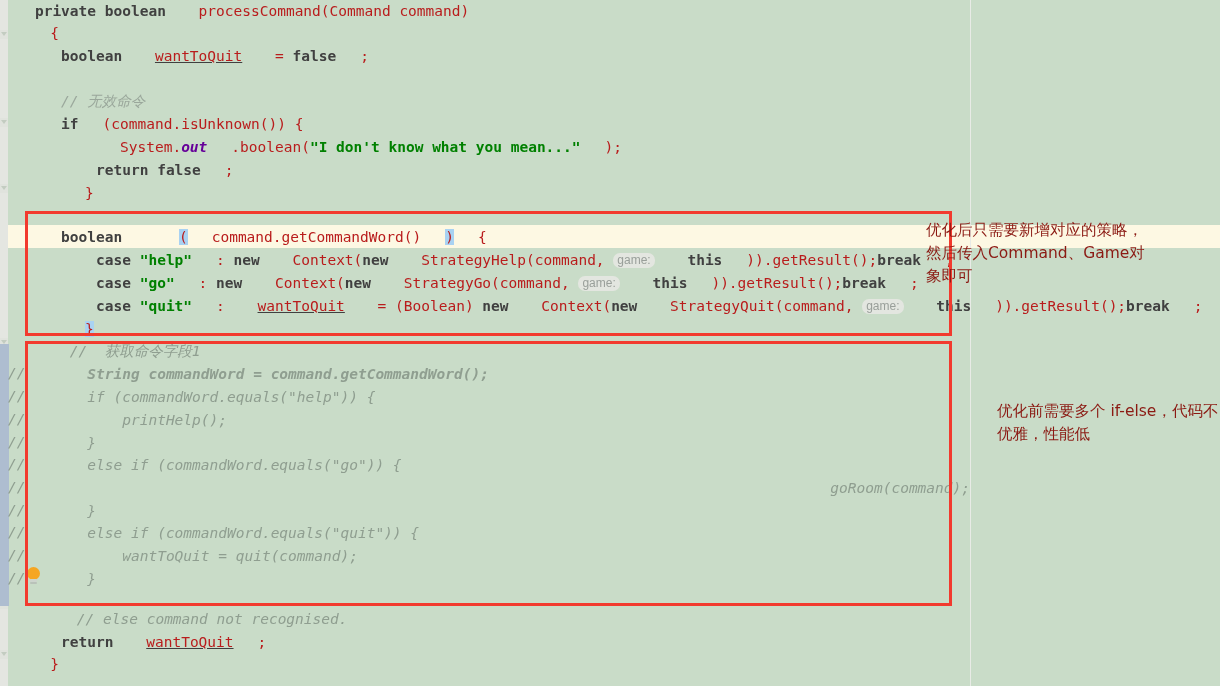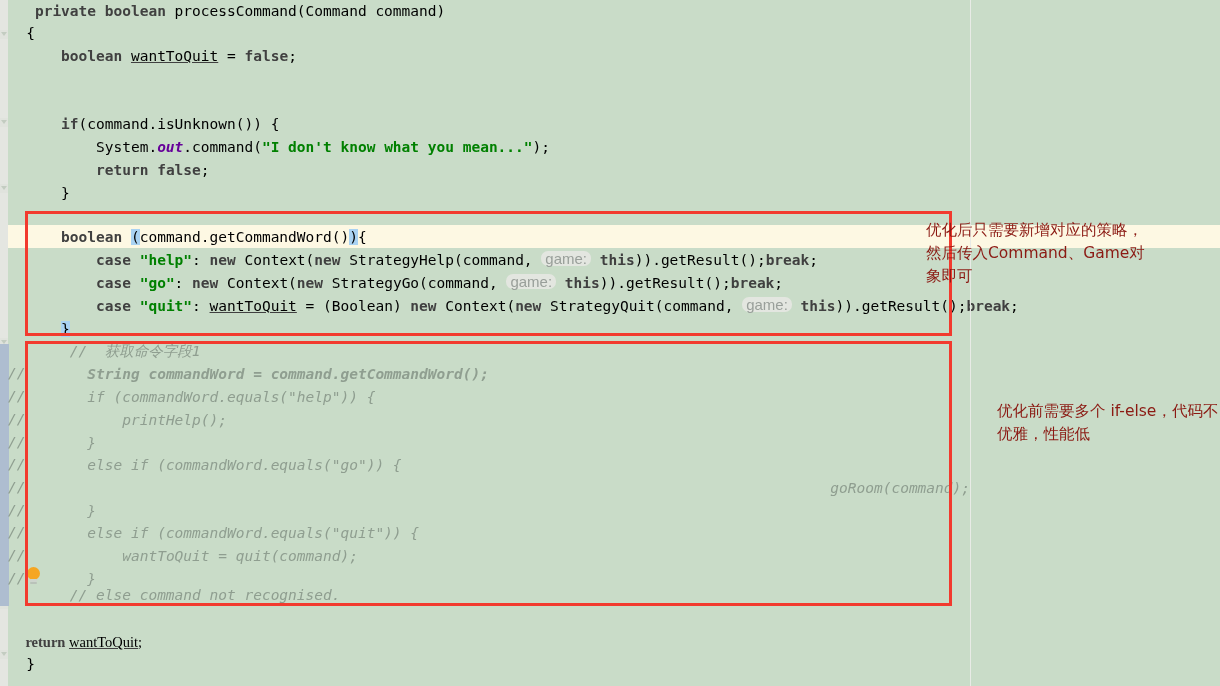--- a/index.html
+++ b/index.html
@@ -52,34 +52,34 @@
   
   .cur-line-band{
     position:absolute;left:0;width:1220px;height:23px;
     background:#fdf8e3;
   }
 
   
   .kw{color:#404040;font-weight:bold;}
   .str{color:#008000;font-weight:bold;}
   .fld{color:#660099;font-style:italic;font-weight:bold;}
-  .plain{color:#000000;}
+  .plain{color:#b91c1c;margin-left:24px;}
   .under{text-decoration:underline;text-decoration-color:#404040;}
   .cmt{color:#9aa79b;font-style:italic;}
   .cmt-dark{color:#8f9e90;font-style:italic;}
   .brace-hl{background:#a9d2f2;}
 
   
   .hint{
     display:inline-block;
     background:#e3e6e0;
     color:#999f9a;
     border-radius:7px;
     padding:0 4px;
-    font-size:15px;
+    font-size:12px;
     font-family:"Liberation Sans",sans-serif;
     line-height:15px;
     position:relative;top:-1px;
   }
 
   
   .slash{
     position:absolute;left:8px;
     font-size:14.5px;line-height:22px;
     color:#8f9e90;font-style:italic;
@@ -142,24 +142,25 @@
   <div class="comment-gutter"></div>
 
   <div class="code-layer">
 
     <div class="line" style="top:0px;"><span class="ind">    </span><span class="kw">private</span> <span class="kw">boolean</span> <span class="plain">processCommand(Command command)</span></div>
 
     <div class="line" style="top:22px;"><span class="ind">   </span><span class="plain">{</span></div>
 
     <div class="line" style="top:45px;"><span class="ind">       </span><span class="kw">boolean</span> <span class="plain under">wantToQuit</span><span class="plain"> = </span><span class="kw">false</span><span class="plain">;</span></div>
 
+    <div class="line" style="top:90px;"><span class="ind">       </span><span class="cmt">// 无效命令</span></div>
 
     <div class="line" style="top:113px;"><span class="ind">       </span><span class="kw">if</span><span class="plain">(command.isUnknown()) {</span></div>
 
-    <div class="line" style="top:136px;"><span class="ind">           </span><span class="plain">System.</span><span class="fld">out</span><span class="plain">.command(</span><span class="str">"I don't know what you mean..."</span><span class="plain">);</span></div>
+    <div class="line" style="top:136px;"><span class="ind">           </span><span class="plain">System.</span><span class="fld">out</span><span class="plain">.boolean(</span><span class="str">"I don't know what you mean..."</span><span class="plain">);</span></div>
 
     <div class="line" style="top:159px;"><span class="ind">           </span><span class="kw">return</span> <span class="kw">false</span><span class="plain">;</span></div>
 
     <div class="line" style="top:182px;"><span class="ind">       </span><span class="plain">}</span></div>
 
     <div class="line" style="top:226px;"><span class="ind">       </span><span class="kw">boolean</span><span class="plain"> </span><span class="plain brace-hl">(</span><span class="plain">command.getCommandWord()</span><span class="plain brace-hl">)</span><span class="plain">{</span></div>
 
     <div class="line" style="top:249px;"><span class="ind">           </span><span class="kw">case</span> <span class="str">"help"</span><span class="plain">: </span><span class="kw">new</span><span class="plain"> Context(</span><span class="kw">new</span><span class="plain"> StrategyHelp(command, </span><span class="hint">game:</span><span class="plain"> </span><span class="kw">this</span><span class="plain">)).getResult();</span><span class="kw">break</span><span class="plain">;</span></div>
 
     <div class="line" style="top:272px;"><span class="ind">           </span><span class="kw">case</span> <span class="str">"go"</span><span class="plain">: </span><span class="kw">new</span><span class="plain"> Context(</span><span class="kw">new</span><span class="plain"> StrategyGo(command, </span><span class="hint">game:</span><span class="plain"> </span><span class="kw">this</span><span class="plain">)).getResult();</span><span class="kw">break</span><span class="plain">;</span></div>
@@ -173,34 +174,34 @@
     <div class="line" style="top:363px;font-weight:bold;"><span class="ind">          </span><span class="cmt-dark">String commandWord = command.getCommandWord();</span></div>
     <div class="line" style="top:386px;"><span class="ind">          </span><span class="cmt-dark">if (commandWord.equals("help")) {</span></div>
     <div class="line" style="top:409px;"><span class="ind">          </span><span class="cmt-dark">    printHelp();</span></div>
     <div class="line" style="top:432px;"><span class="ind">          </span><span class="cmt-dark">}</span></div>
     <div class="line" style="top:454px;"><span class="ind">          </span><span class="cmt-dark">else if (commandWord.equals("go")) {</span></div>
     <div class="line" style="top:477px;text-align:right;"><span class="ind">          </span><span class="cmt-dark">    goRoom(command);</span></div>
     <div class="line" style="top:500px;"><span class="ind">          </span><span class="cmt-dark">}</span></div>
     <div class="line" style="top:522px;"><span class="ind">          </span><span class="cmt-dark">else if (commandWord.equals("quit")) {</span></div>
     <div class="line" style="top:545px;"><span class="ind">          </span><span class="cmt-dark">    wantToQuit = quit(command);</span></div>
     <div class="line" style="top:568px;"><span class="ind">          </span><span class="cmt-dark">}</span></div>
-    <div class="line" style="top:584px;"><span class="ind">        </span><span class="cmt-dark">// else command not recognised.</span></div>
+    <div class="line" style="top:608px;padding-left:7px;"><span class="ind">        </span><span class="cmt-dark">// else command not recognised.</span></div>
 
     <div class="slash" style="top:362px;">//</div>
     <div class="slash" style="top:385px;">//</div>
     <div class="slash" style="top:408px;">//</div>
     <div class="slash" style="top:431px;">//</div>
     <div class="slash" style="top:453px;">//</div>
     <div class="slash" style="top:476px;">//</div>
     <div class="slash" style="top:499px;">//</div>
     <div class="slash" style="top:521px;">//</div>
     <div class="slash" style="top:544px;">//</div>
     <div class="slash" style="top:567px;">//</div>
 
-    <div class="line" style="top:631px;font-family:Liberation Serif, serif;"><span class="ind">       </span><span class="kw">return</span> <span class="plain under">wantToQuit</span><span class="plain">;</span></div>
+    <div class="line" style="top:631px;"><span class="ind">       </span><span class="kw">return</span> <span class="plain under">wantToQuit</span><span class="plain">;</span></div>
 
     <div class="line" style="top:653px;"><span class="ind">   </span><span class="plain">}</span></div>
   </div>
 
   <div class="bulb">
     <div class="glass"></div>
     <div class="base"></div>
     <div class="base2"></div>
   </div>
 

